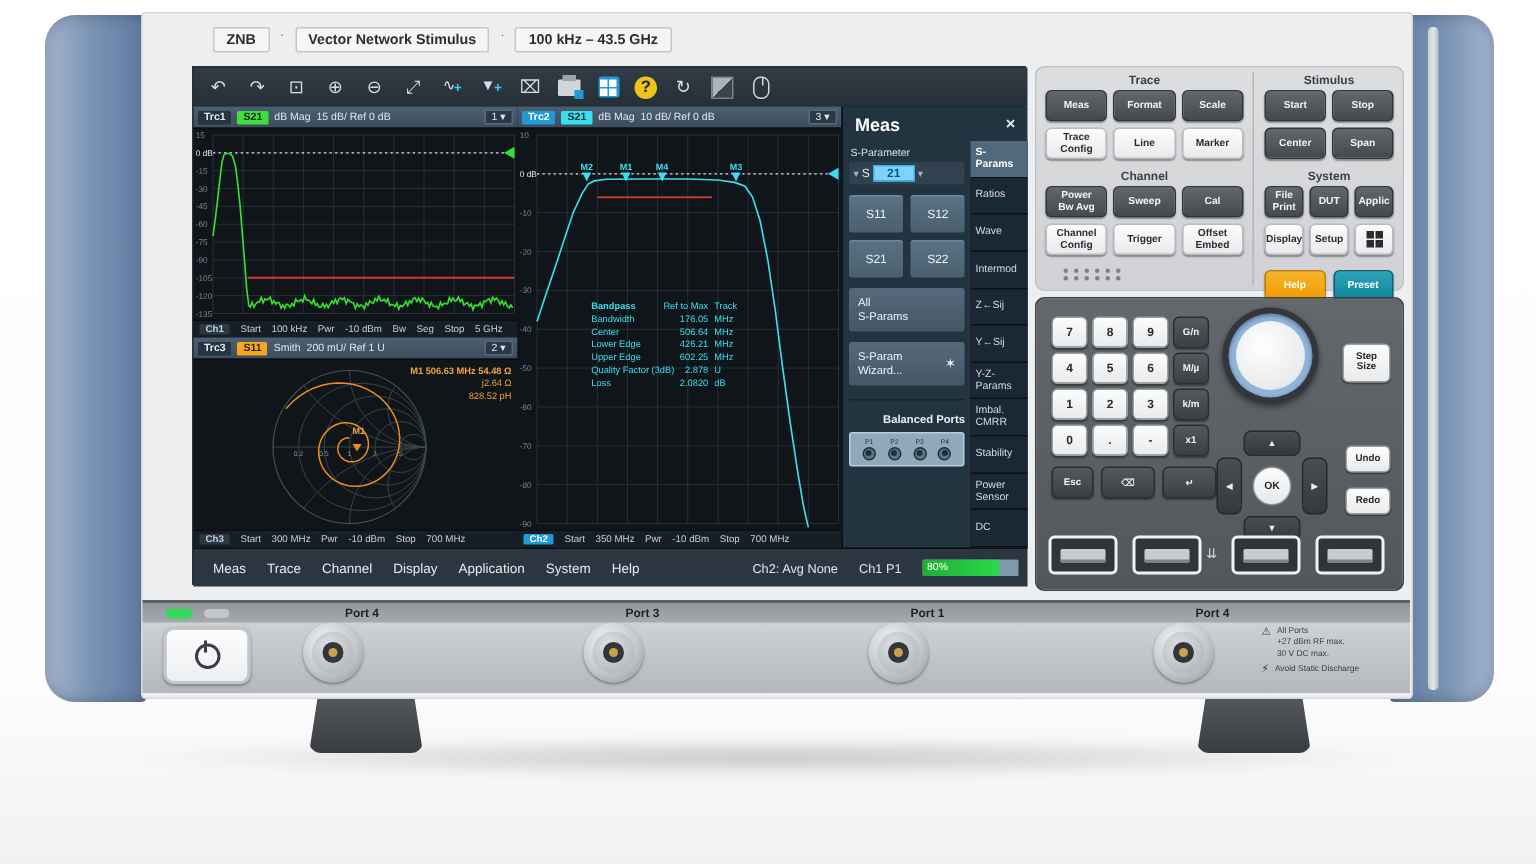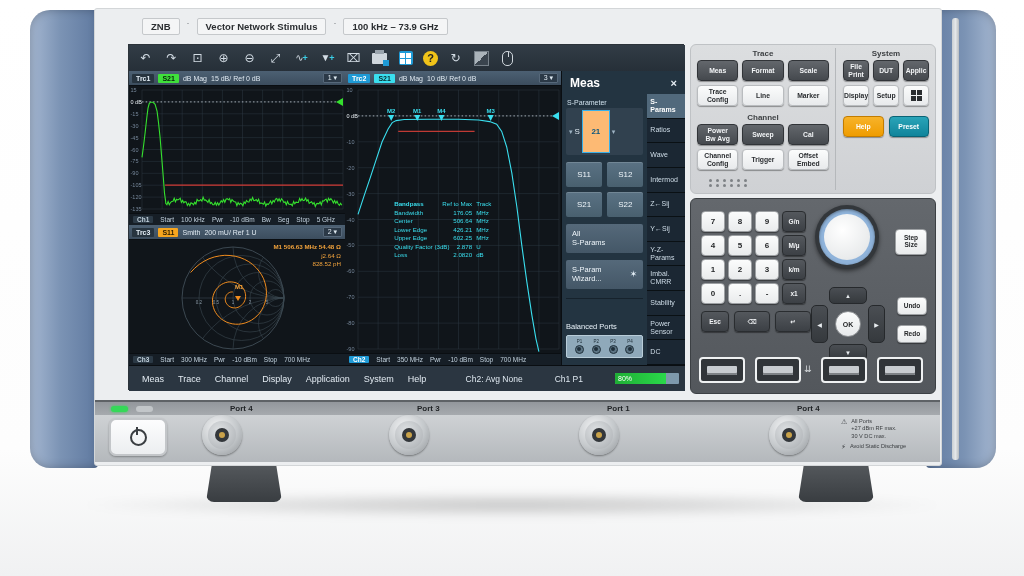--- a/index.html
+++ b/index.html
@@ -45,39 +45,39 @@
   .chip.cyan{background:#3adfef;color:#062a2e}
   .chip.orange{background:#f6a51f;color:#2b1d02}
   .hdr-txt{white-space:nowrap}
   .win-sel{margin-left:auto;background:#2b3947;border:1px solid #56687a;color:#dfe9f1;font-size:7px;padding:0 4px;border-radius:1px}
   .ch-row{height:12px;background:#161e26;display:flex;align-items:center;gap:7px;font-size:6.5px;color:#c2d1dd;padding:0 4px;box-sizing:border-box;border-top:1px solid #0a0e12}
   .ch-chip{background:#2b3945;padding:0 4px;border-radius:1px;font-weight:bold}
   .ch-chip.blue{background:#1e9ad6;color:#fff}
   .plot{background:#10151a}
   #menu-bar{left:0;top:320px;width:556px;height:26px;background:#2b3641;border-top:1px solid #0a0e12;display:flex;align-items:center;gap:2px;padding:0 6px;box-sizing:border-box}
   .menu-item{color:#e3ebf2;font-size:9px;padding:3px 7px;border-radius:2px}
-  #status-right{margin-left:auto;display:flex;align-items:center;gap:32px;color:#dfe8f0;font-size:8.5px}
+  #status-right{margin-left:auto;display:flex;align-items:center;gap:14px;color:#dfe8f0;font-size:8.5px}
   #progress{width:64px;height:11px;background:#7e99ac;border-radius:1px;overflow:hidden;position:relative}
   #progress-fill{height:100%;background:linear-gradient(90deg,#1fae35,#2ad94a);display:flex;align-items:center;color:#fff;font-size:7px;padding-left:3px;box-sizing:border-box}
   
   #meas{left:432px;top:26px;width:124px;height:294px;background:#233441;display:flex;flex-direction:column;box-sizing:border-box;border-left:1px solid #0a0e12}
   #meas-title{display:flex;align-items:center;justify-content:space-between;color:#fff;font-size:12px;font-weight:bold;padding:5px 8px 4px 8px}
   #meas-close{color:#e8eff5;font-size:11px;font-weight:bold}
   #meas-body{display:flex;flex:1;min-height:0}
   #meas-content{width:86px;padding:2px 4px;box-sizing:border-box}
   .meas-label{color:#cfe0ec;font-size:7px;margin:3px 0 2px 1px}
   #sparam-combo{display:flex;align-items:center;gap:2px;background:#31414f;padding:2px 3px;border-radius:2px}
   #sparam-combo .pfx{color:#dfe9f1;font-size:8px}
-  #sparam-combo .val{background:#fdba74;border:1px solid #3ab0e8;color:#0b567e;font-size:8px;font-weight:bold;padding:16px 5px;min-width:16px;text-align:center}
+  #sparam-combo .val{background:#7dd3fc;border:1px solid #3ab0e8;color:#0b567e;font-size:8px;font-weight:bold;padding:0 5px;min-width:16px;text-align:center}
   #sparam-combo .arr{color:#9fb4c4;font-size:7px}
   .sp-grid{display:grid;grid-template-columns:1fr 1fr;gap:5px;margin-top:7px}
   .sp-btn{background:linear-gradient(#5a7284,#49606f);border-radius:2px;color:#eef5fa;font-size:8px;text-align:center;padding:8px 0;box-shadow:inset 0 1px rgba(255,255,255,.15)}
   .wide-btn{margin-top:7px;background:linear-gradient(#55697a,#445767);border-radius:2px;color:#eef5fa;font-size:7.5px;padding:5px 6px;white-space:pre-line;line-height:1.25;display:flex;align-items:center;justify-content:space-between}
   .wand{color:#e8f2fa;font-size:9px}
-  #balanced-label{color:#e8f1f8;font-size:7.5px;font-weight:normal;text-align:left;margin-top:9px;border-top:1px solid #16222c;padding-top:23px}
+  #balanced-label{color:#e8f1f8;font-size:7.5px;font-weight:bold;text-align:right;margin-top:9px;border-top:1px solid #16222c;padding-top:8px}
   #bp-widget{margin-top:4px;background:#8fa9ba;border:1px solid #b9cdd9;border-radius:2px;padding:3px 4px;display:flex;justify-content:space-around}
   .bp-port{display:flex;flex-direction:column;align-items:center;gap:1px}
   .bp-port span{font-size:4.5px;color:#1c2b35}
   .bp-port i{width:7px;height:7px;border:1px solid #20303b;border-radius:50%;background:#5d7585;position:relative}
   .bp-port i:before{content:"";position:absolute;inset:1.5px;border-radius:50%;background:#20303b}
   #meas-tabs{width:38px;background:#0f1822;display:flex;flex-direction:column}
   .meas-tab{flex:1;color:#cfdde8;font-size:7px;line-height:1.15;display:flex;align-items:center;padding:0 3px;border-bottom:1px solid #0a1014;white-space:pre-line;background:#1b2733}
   .meas-tab.sel{background:#51697c;color:#fff;font-weight:bold}
   
   #hw-upper{left:690px;top:44px;width:246px;height:150px;background:linear-gradient(#dcdee0,#cfd1d4);border-radius:6px;border:1px solid #bfc2c5;box-sizing:border-box;display:flex;padding:3px 6px;gap:0}
@@ -144,21 +144,21 @@
       <div class="strip"></div>
     </div>
   <div class="abs" id="body"></div>
 
   <div class="abs" id="bezel">
     <div class="model-strip">
       <span class="model-box">ZNB</span>
       <span class="model-dot">·</span>
       <span class="model-box">Vector Network Stimulus</span>
       <span class="model-dot">·</span>
-      <span class="model-box">100 kHz – 73.9 GHz</span>
+      <span class="model-box">100 kHz – 43.5 GHz</span>
     </div>
   </div>
 
   <div class="abs" id="screen">
     <div class="abs" id="toolbar">
         <span class="tool">↶</span>
         <span class="tool">↷</span>
         <span class="tool">⊡</span>
         <span class="tool">⊕</span>
         <span class="tool">⊖</span>
@@ -500,20 +500,29 @@
           <i></i>
           <i></i>
           <i></i>
           <i></i>
           <i></i>
           <i></i>
         </div>
       </div>
     <div id="hw-right">
         <div style="margin-bottom: 6px;">
+          <div class="grp-label">Stimulus</div>
+          <div class="btn-grid" style="grid-template-columns: repeat(2, 1fr);">
+            <div class="hw-btn dark">Start</div>
+            <div class="hw-btn dark">Stop</div>
+            <div class="hw-btn dark">Center</div>
+            <div class="hw-btn dark">Span</div>
+          </div>
+        </div>
+        <div style="margin-bottom: 6px;">
           <div class="grp-label">System</div>
           <div class="btn-grid" style="grid-template-columns: repeat(3, 1fr);">
             <div class="hw-btn dark">File
 Print</div>
             <div class="hw-btn dark">DUT</div>
             <div class="hw-btn dark">Applic</div>
             <div class="hw-btn light">Display</div>
             <div class="hw-btn light">Setup</div>
             <div class="hw-btn light"><span class="btn-win"><i></i><i></i><i></i><i></i></span></div>
           </div>

